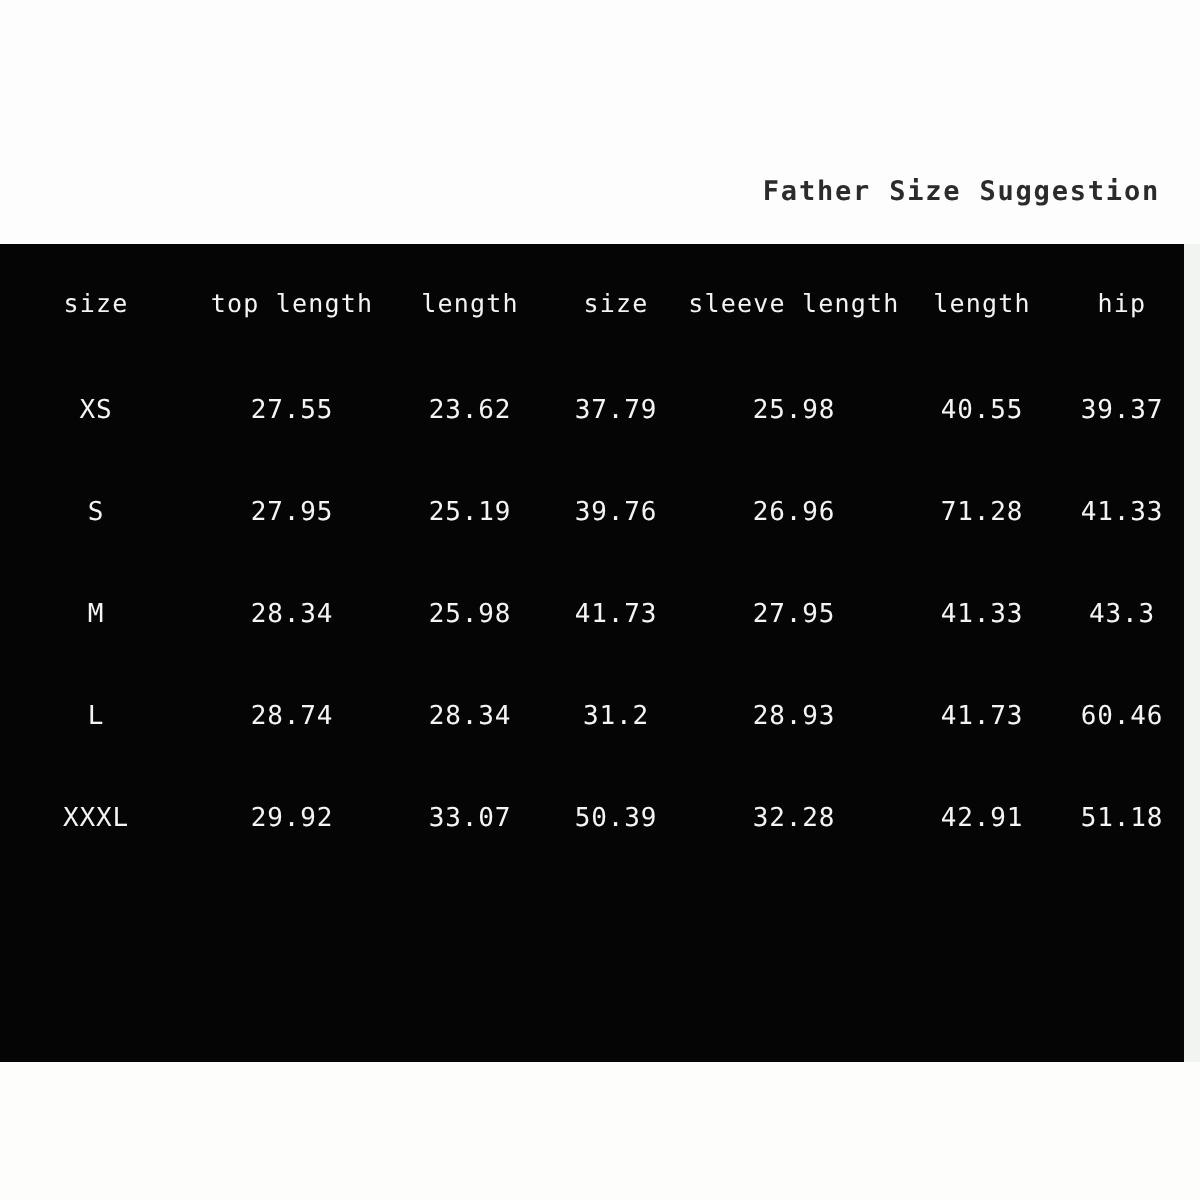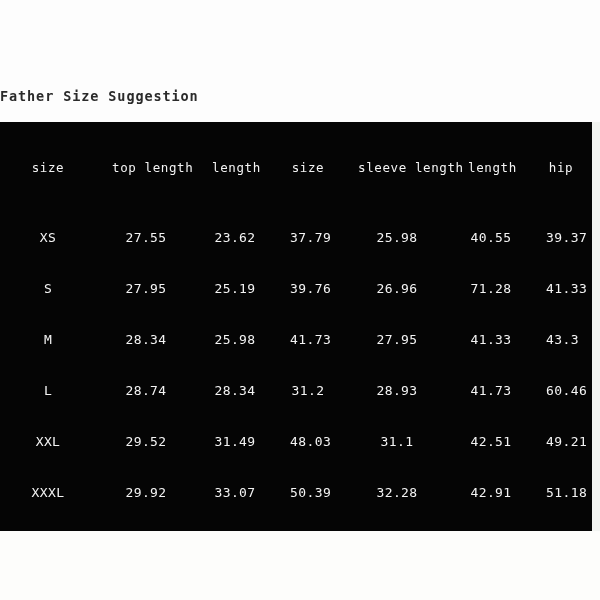--- a/index.html
+++ b/index.html
@@ -29,21 +29,21 @@
     top: 0;
     width: 600px;
     height: 122px;
     background: #fdfdfd;
   }
   .chart-title {
     position: absolute;
     left: 0;
     top: 88px;
     width: 580px;
-    text-align: left;
+    text-align: right;
     color: #2b2b2b;
     font-size: 13.5px;
     letter-spacing: 0.9px;
     font-weight: 600;
     font-family: "DejaVu Sans Mono", "Liberation Mono", monospace;
     white-space: pre;
   }
 
   
   .table-panel {
@@ -70,21 +70,21 @@
     top: 0;
     width: 592px;
     border-collapse: collapse;
     table-layout: fixed;
   }
   .size-table tr {
     height: 51px;
   }
   .size-table th,
   .size-table td {
-    padding: 16px;
+    padding: 0;
     margin: 0;
     text-align: center;
     vertical-align: middle;
     color: #f4f4f4;
     font-weight: 400;
     font-size: 13px;
     font-family: "DejaVu Sans Mono", "Liberation Mono", monospace;
     white-space: pre;
     letter-spacing: 0.4px;
   }
@@ -165,29 +165,20 @@
         <tr>
           <td>L</td>
           <td>28.74</td>
           <td>28.34</td>
           <td>31.2</td>
           <td>28.93</td>
           <td>41.73</td>
           <td>60.46</td>
         </tr>
         <tr>
-          <td>XXL</td>
-          <td>29.52</td>
-          <td>31.49</td>
-          <td>48.03</td>
-          <td>31.1</td>
-          <td>42.51</td>
-          <td>49.21</td>
-        </tr>
-        <tr>
           <td>XXXL</td>
           <td>29.92</td>
           <td>33.07</td>
           <td>50.39</td>
           <td>32.28</td>
           <td>42.91</td>
           <td>51.18</td>
         </tr>
       </tbody>
     </table>

